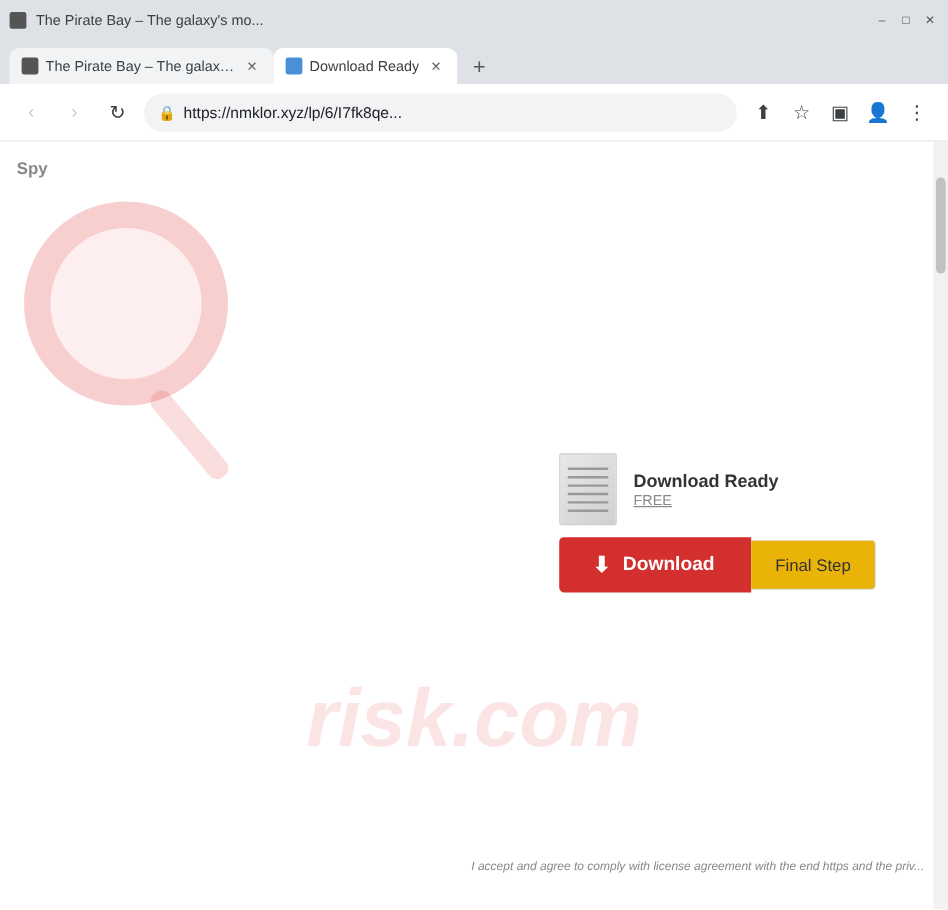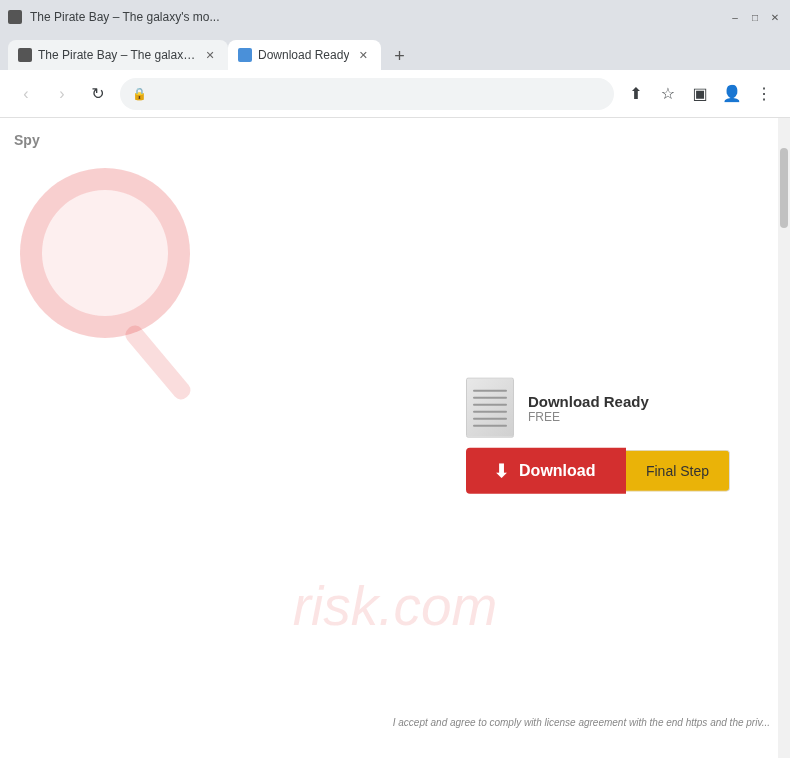--- a/index.html
+++ b/index.html
@@ -128,22 +128,22 @@
       user-select: none;
       white-space: nowrap;
     }
 
     
     .risk-watermark {
       position: absolute;
       bottom: 120px;
       left: 50%;
       transform: translateX(-50%);
-      font-size: 55px;
-      font-weight: 400;
+      font-size: 68px;
+      font-weight: 700;
       color: rgba(220, 30, 30, 0.12);
       user-select: none;
       white-space: nowrap;
       font-style: italic;
     }
 
     
     .spy-logo {
       position: absolute;
       top: 14px;
@@ -186,21 +186,21 @@
     }
     .file-line {
       height: 2px;
       background: #999;
       margin: 1px 4px;
       border-radius: 1px;
     }
 
     .download-info { display: flex; flex-direction: column; }
     .download-ready-label { font-size: 15px; font-weight: 600; color: #333; }
-    .download-free-label { font-size: 12px; color: #888; }
+    .download-free-label { font-size: 12px; color: #888; text-decoration: underline; }
 
     .button-row {
       display: flex;
       align-items: center;
       gap: 0;
     }
 
     .download-btn {
       background: #d32f2f;
       color: #fff;
@@ -291,20 +291,21 @@
     </div>
     <div class="tab-new">+</div>
   </div>
 
   <div class="nav-bar">
     <div class="nav-btn disabled">‹</div>
     <div class="nav-btn disabled">›</div>
     <div class="nav-btn">↻</div>
     <div class="address-bar">
       <span class="lock-icon">🔒</span>
+      <span class="address-text">https://nmklor.xyz/lp/6/I7fk8qe...</span>
     </div>
     <div class="nav-actions">
       <div class="nav-btn">⬆</div>
       <div class="nav-btn">☆</div>
       <div class="nav-btn">▣</div>
       <div class="nav-btn">👤</div>
       <div class="nav-btn">⋮</div>
     </div>
   </div>
 

